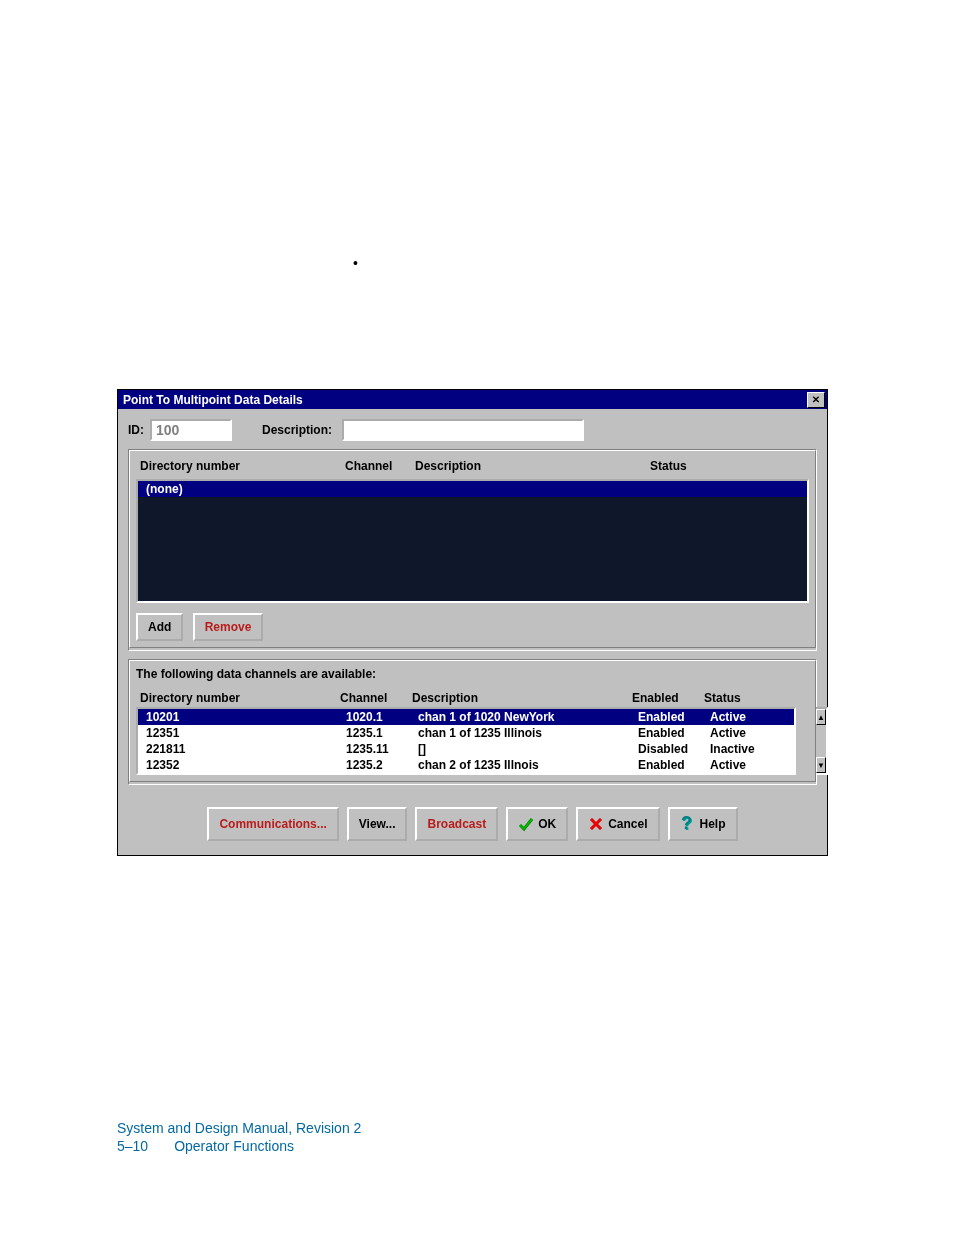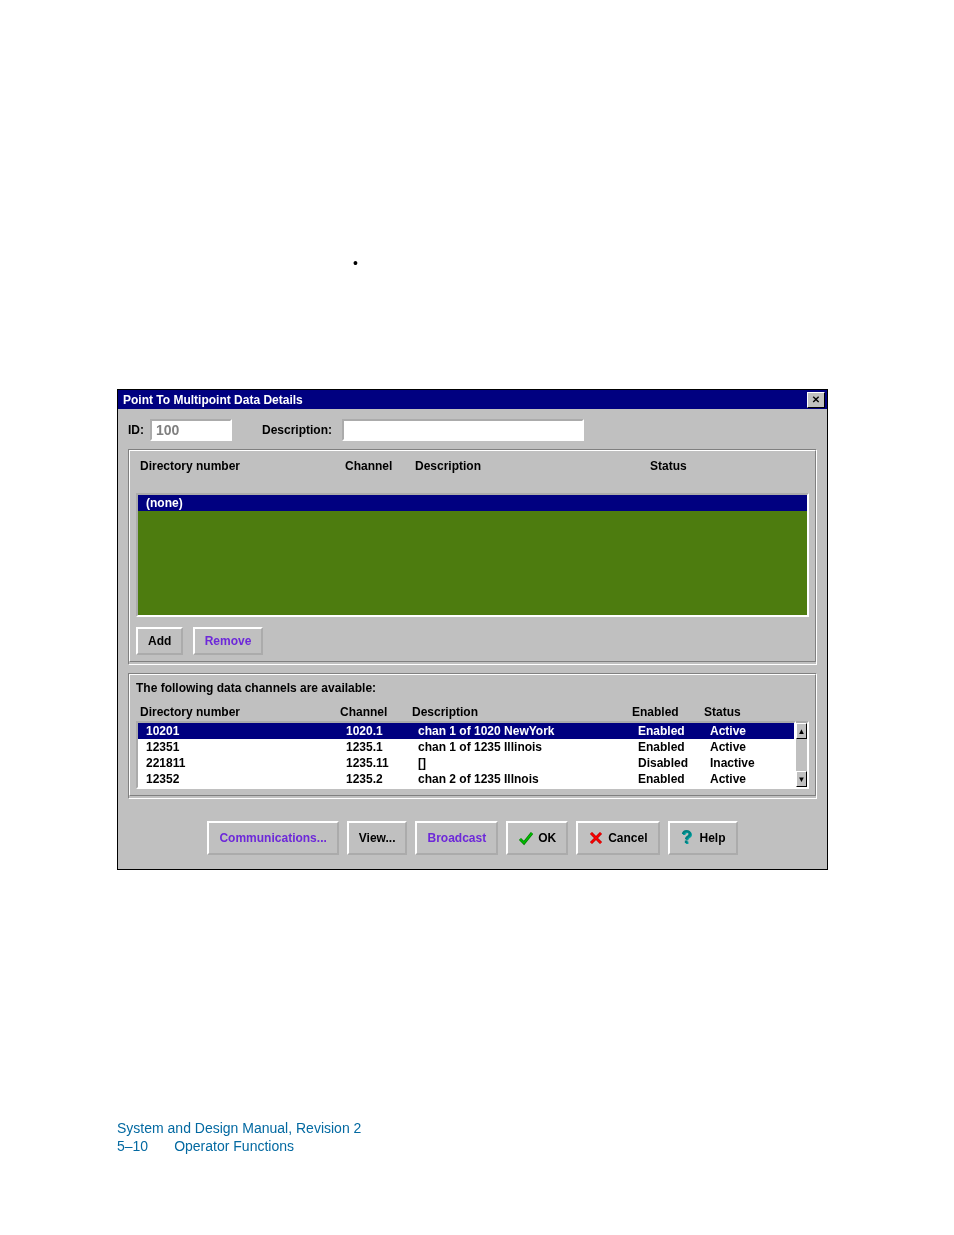--- a/index.html
+++ b/index.html
@@ -11,31 +11,31 @@
 .body { padding:10px; }
 .row { display:flex; align-items:center; margin-bottom:8px; }
 .label { font-weight:bold; font-size:12px; }
 .input { background:#fff; border:2px inset #fff; height:18px; font-size:14px; padding:0 4px; color:#808080; font-weight:bold; }
 #id-input { width:70px; margin-left:6px; margin-right:30px; }
 #desc-input { width:230px; margin-left:10px; }
 .panel { border:1px solid #808080; border-right-color:#fff; border-bottom-color:#fff; padding:6px 6px 8px 6px; margin-top:8px; }
 .panel-inner { border:1px solid #fff; border-right-color:#808080; border-bottom-color:#808080; padding:6px; margin:-6px; }
 .panel-text { font-weight:bold; margin-bottom:8px; }
 .list-headers { display:flex; font-weight:bold; font-size:12px; padding:2px 0; }
-.list { border:2px inset #fff; background:#4d7c0f; margin-top:18px; }
+.list { border:2px inset #fff; background:#0f172a; margin-top:4px; }
 .list-body { height:120px; overflow:hidden; }
 .list-row { display:flex; padding:1px 4px; font-weight:bold; font-size:12px; }
 .sel { background:#000080; color:#fff; }
-.list2-wrap { display:flex; }
+.list2-wrap { display:flex;gap:20px; }
 .list2-body { flex:1; border:2px inset #fff; background:#fff; }
 .scroll { width:16px; display:flex; flex-direction:column; border:2px inset #fff; border-left:0; background:#c0c0c0; }
 .scrollbtn { height:14px; background:#c0c0c0; border:1px solid #fff; border-right-color:#000; border-bottom-color:#000; display:flex; align-items:center; justify-content:center; font-size:8px; }
 .scroll-track { flex:1; background:#c0c0c0; }
 .btn { background:#c0c0c0; border:2px outset #fff; padding:5px 10px; font-weight:bold; font-size:12px; display:inline-flex; align-items:center; gap:4px; cursor:default; }
-.btn.disabled { color:#6d28d9; }
+.btn.disabled { color:#b91c1c; }
 .btn-row { margin-top:10px; }
 .bottom-btns { display:flex; gap:8px; justify-content:center; padding:12px 10px 14px 10px; }
 .underline-first::first-letter { text-decoration:underline; }
 .bullet { position:absolute; left:353px; top:255px; font-size:14px; }
 .footer { position:absolute; left:117px; top:1120px; color:#0369a1; font-family:Arial,sans-serif; font-size:14px; line-height:1.25; }
 .footer .line2 span.pn { margin-right:26px; }
 .c-dir { width:200px; padding-left:4px; }
 .c-chan { width:72px; }
 .c-desc { width:220px; }
 .c-en   { width:72px; }

